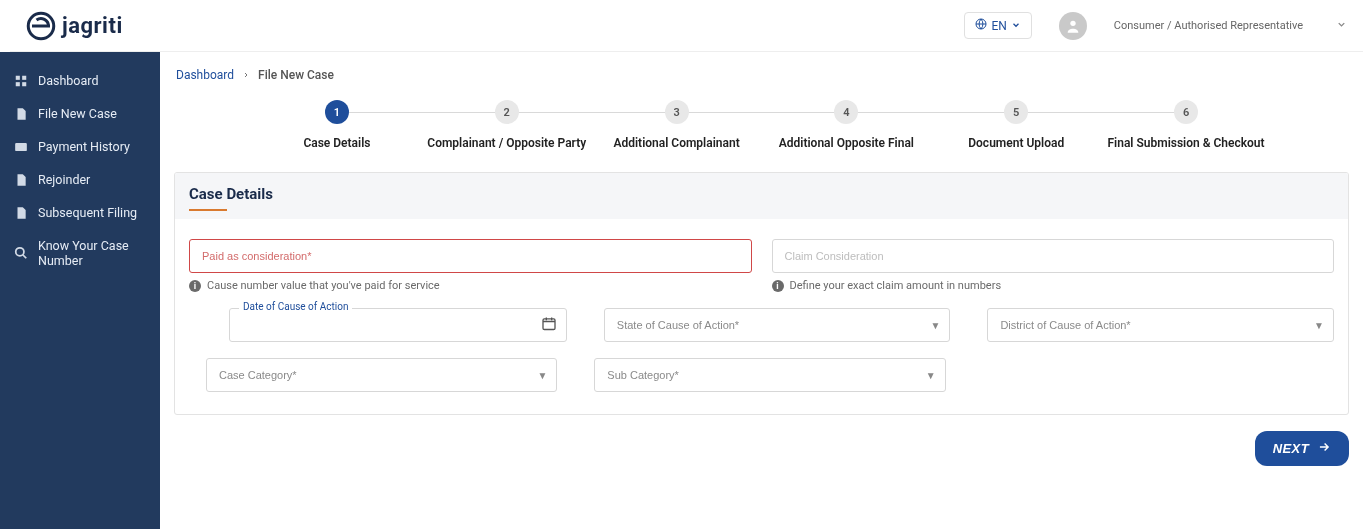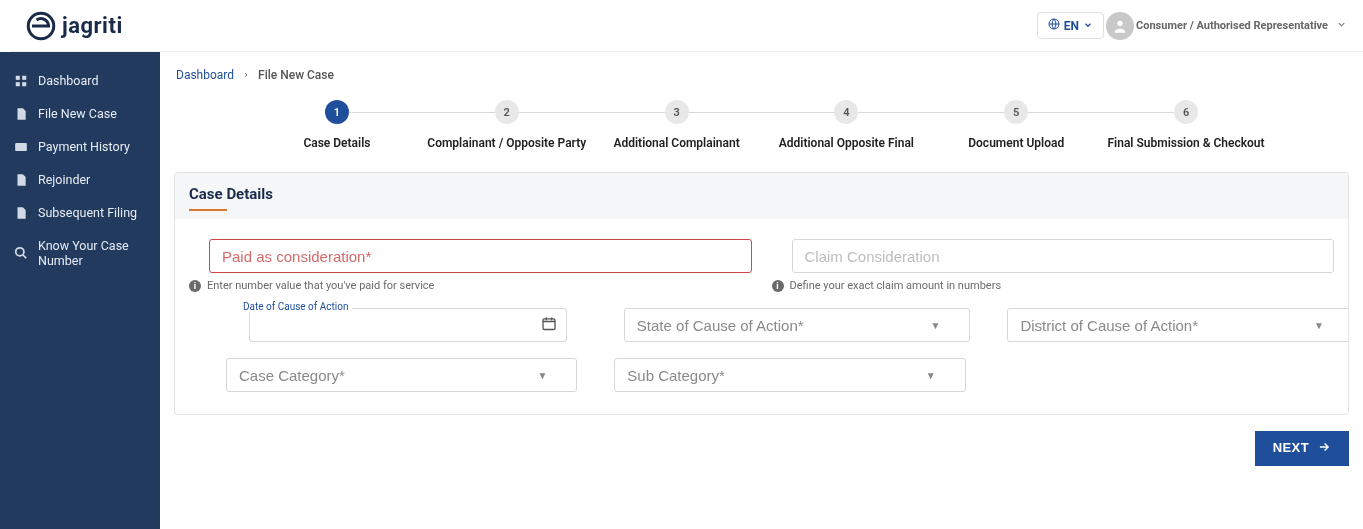--- a/index.html
+++ b/index.html
@@ -33,22 +33,21 @@
   }
   .brand-name {
     font-size: 22px;
     font-weight: 700;
     color: #1a2b4a;
     letter-spacing: 0.5px;
   }
   .header-right {
     display: flex;
     align-items: center;
-    gap: 2px;
-    font-weight: bold;
+    gap: 27px;
   }
   .lang-switch {
     display: flex;
     align-items: center;
     gap: 4px;
     border: 1px solid #e0e0e0;
     border-radius: 4px;
     padding: 5px 10px;
     font-size: 12px;
     color: #1f4e9b;
@@ -180,25 +179,24 @@
     position:relative;
     display:flex;
     align-items:center;
   }
   .text-input, .select-input {
     width:100%;
     height:34px;
     border:1px solid #d7d7d7;
     border-radius:3px;
     padding:0 12px;
-    font-size:15px;
+    font-size:11px;
     color:#555;
     background:#fff;
     outline:none;
-    margin-left:20px;
   }
   .text-input.error {
     border:1px solid #d04848;
   }
   .text-input::placeholder { color:#bdbdbd; }
   .select-input::placeholder { color:#8a8a8a; }
   .floating-label {
     position:absolute;
     top:-7px;
     left:10px;
@@ -230,27 +228,28 @@
   .date-icon {
     position:absolute; right:10px; top:50%; transform:translateY(-50%);
     color:#555;
   }
   
   .actions { display:flex; justify-content:flex-end; margin-top:16px; }
   .next-btn {
     background:#1f4e9b;
     color:#fff;
     border:none;
-    border-radius:0;
+    border-radius:12px;
     padding:9px 18px;
     font-size:13px;
     font-weight:600;
     letter-spacing:0.4px;
-    display:flex;align-items:flex-start;gap:8px;
+    display:flex;align-items:center;gap:8px;
     cursor:pointer;
+    font-style:italic;
   }
 </style>
 </head>
 <body>
 
 <div class="header">
   <div class="brand">
     <span class="brand-logo">
       <svg viewBox="0 0 40 40" width="30" height="30">
         <circle cx="20" cy="20" r="17" fill="none" stroke="#1a2b4a" stroke-width="4"></circle>
@@ -390,21 +389,21 @@
       </div>
       <div class="card-body">
 
         <div class="form-row">
           <div class="form-col">
             <div class="input-wrap">
               <input class="text-input error placeholder-red" type="text" placeholder="Paid as consideration*" style="">
             </div>
             <div class="helper">
               <span class="info-icon">i</span>
-              <span>Enter number value that you've paid for service</span>
+              <span>Cause number value that you've paid for service</span>
             </div>
           </div>
           <div class="form-col">
             <div class="input-wrap">
               <input class="text-input" type="text" style="color: rgb(138, 138, 138);" placeholder="Claim Consideration">
             </div>
             <div class="helper">
               <span class="info-icon">i</span>
               <span>Define your exact claim amount in numbers</span>
             </div>

